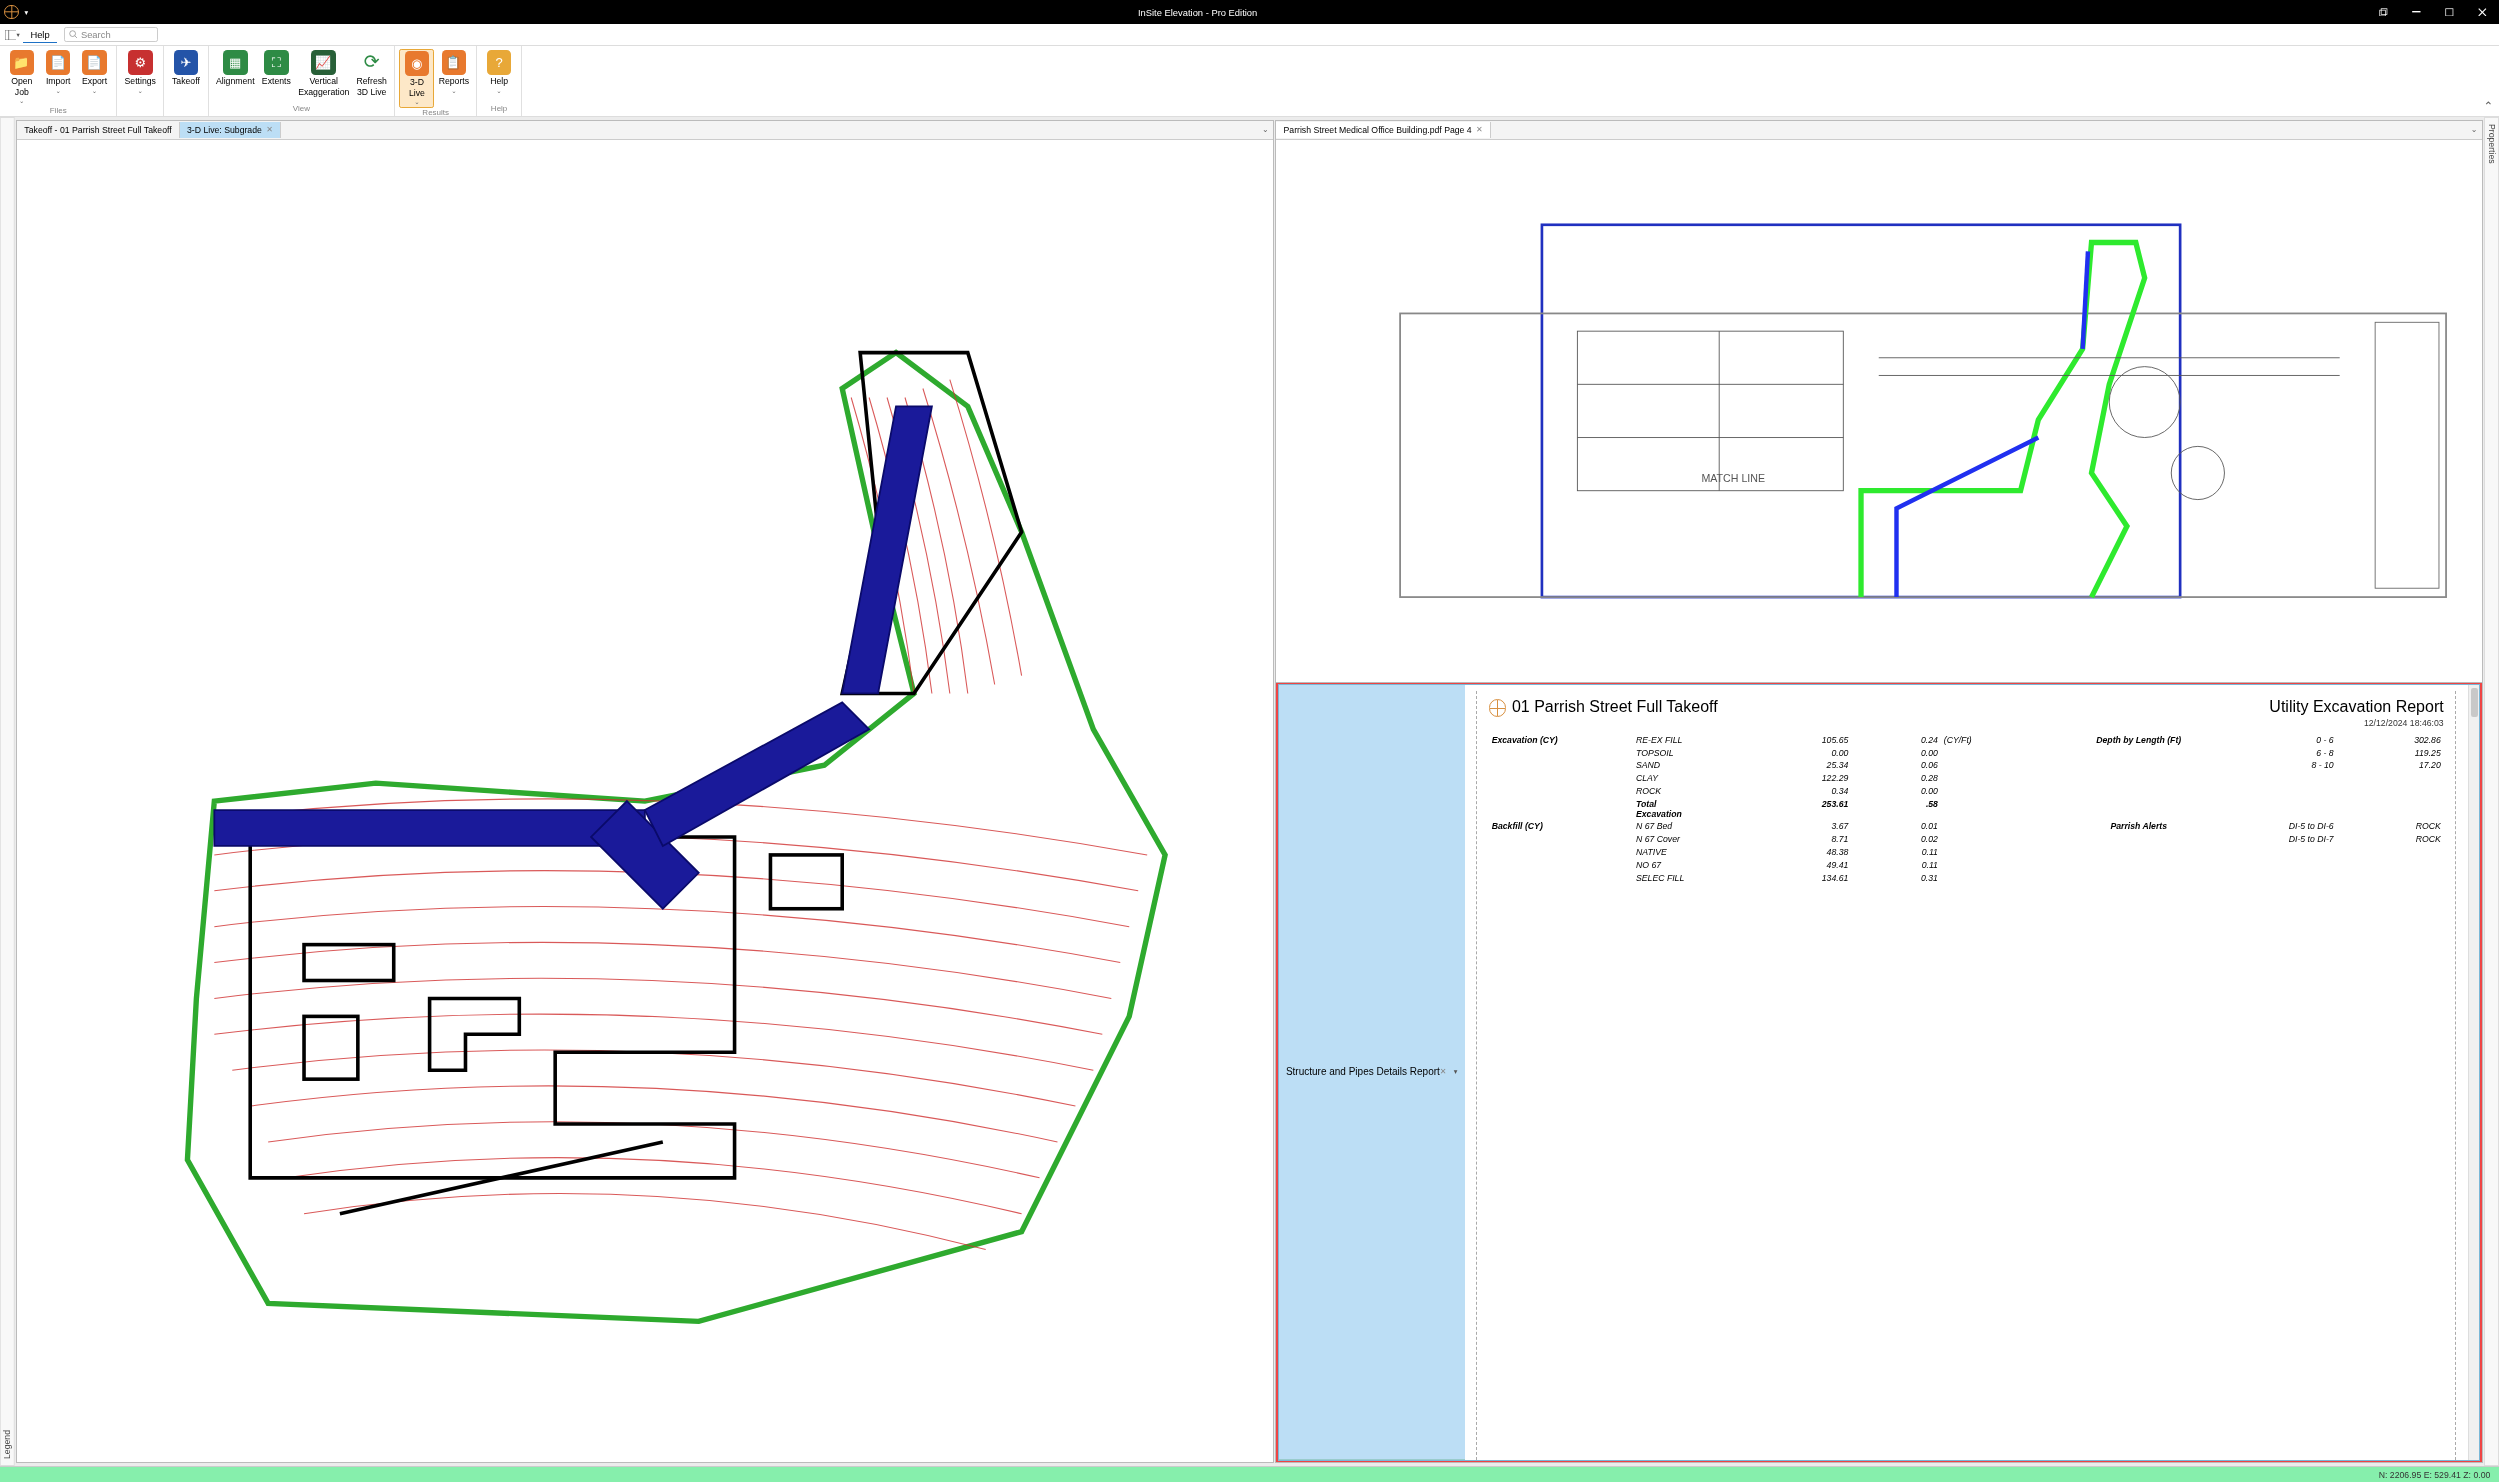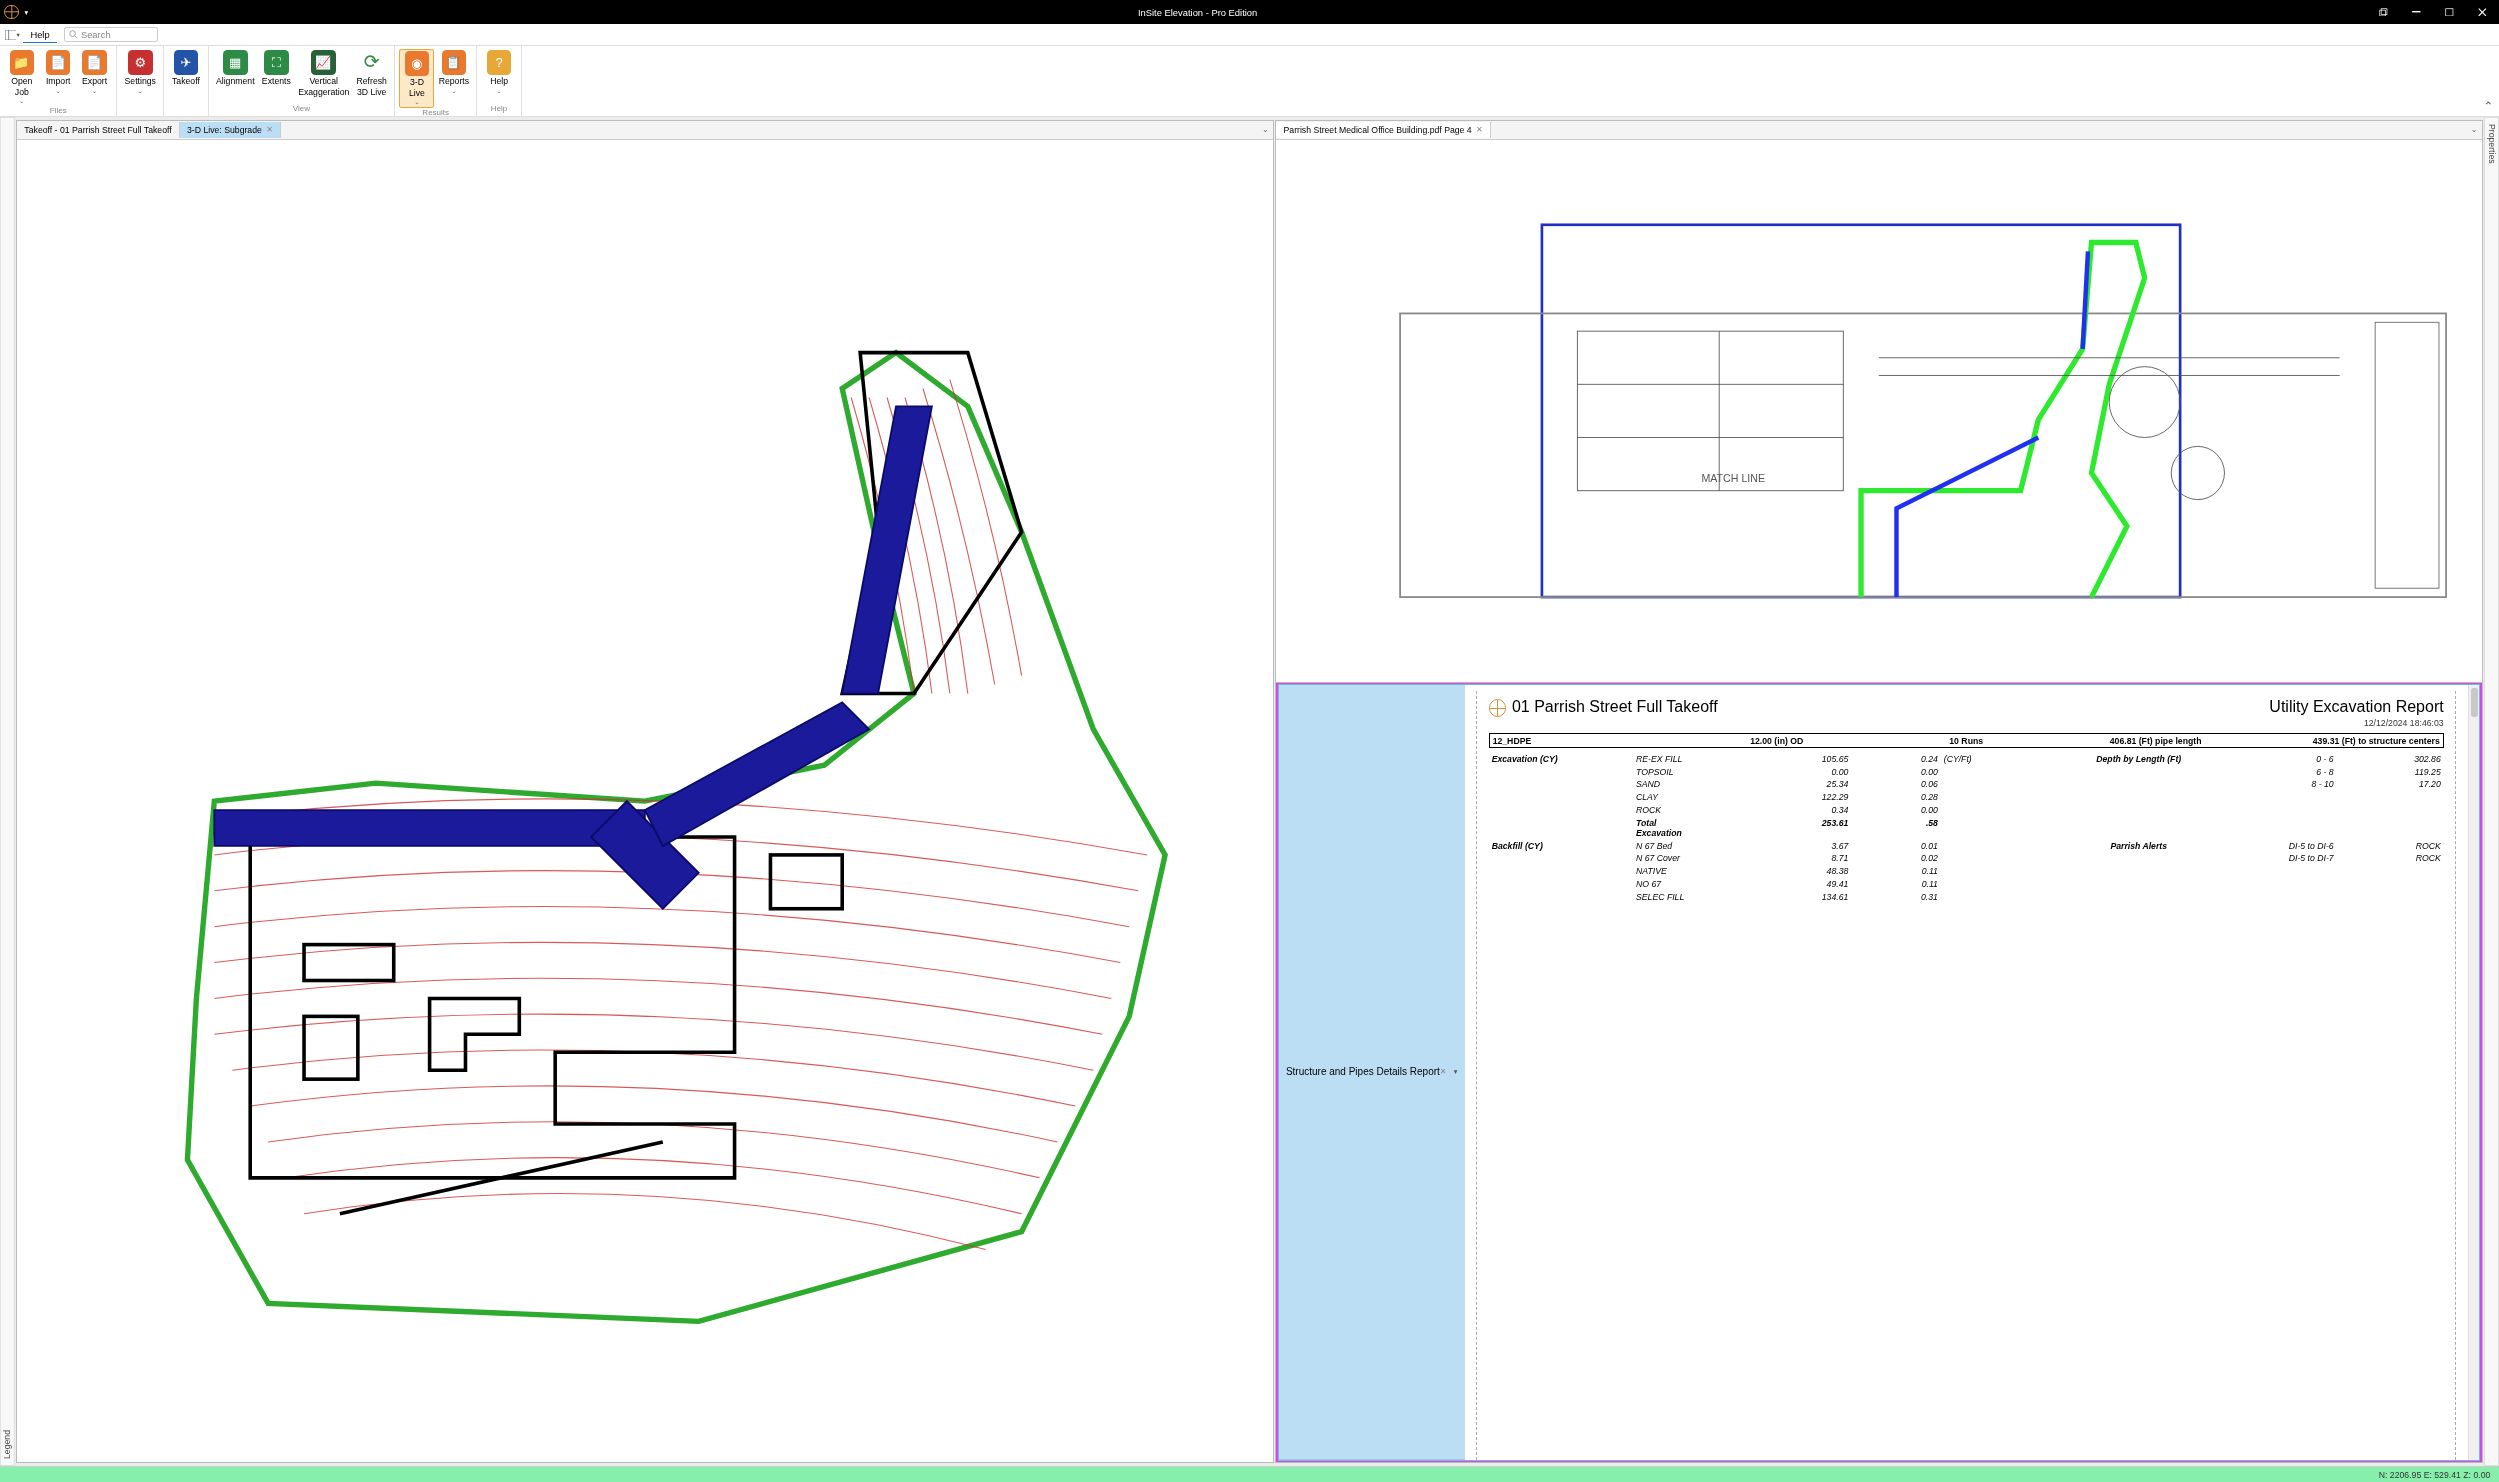--- a/index.html
+++ b/index.html
@@ -37,21 +37,21 @@
 .ic-dgreen { background: #286038; }
 .ic-yellow { background: #e8a838; }
 .ribbon-group-label { text-align: center; font-size: 8px; color: #888; padding-bottom: 3px; }
 .collapse-caret { position: absolute; right: 5.8px; bottom: 2.9px; cursor: pointer; color: #666; }
 
 
 .workspace { display: flex; height: calc(100% - 24px - 22px - 71px - 16px); background: #ececec; }
 .side-tab { writing-mode: vertical-rl; background: #f8f8f8; border: 0.7px solid #ddd; padding: 5.8px 1.4px; font-size: 8.7px; color: #444; cursor: pointer; }
 .side-tab.left { transform: rotate(180deg); }
 
-.pane { background: #d946ef; border: 0.7px solid #bbb; margin: 2.9px 1.4px; display: flex; flex-direction: column; justify-content: space-between; }
+.pane { background: #ef4444; border: 0.7px solid #bbb; margin: 2.9px 1.4px; display: flex; flex-direction: column; justify-content: space-between; }
 .pane-left { flex: 1; }
 .pane-right { flex: 0.96; display: flex; flex-direction: column; margin-left: 0; }
 
 .tabstrip { display: flex; align-items: center; background: #f4f4f4; border-bottom: 0.7px solid #ccc; height: 19px; position: relative; }
 .doc-tab { padding: 2.9px 7.2px; font-size: 8.7px; border-right: 0.7px solid #ccc; display: flex; align-items: center; gap: 4.3px; cursor: pointer; }
 .doc-tab.active { background: #bcdef5; }
 .tab-close { color: #888; cursor: pointer; font-size: 8px; }
 .tab-caret { position: absolute; right: 4.3px; color: #666; cursor: pointer; font-size: 8px; }
 
 .canvas { flex: 1; background: #fff; position: relative; overflow: hidden; }
@@ -346,27 +346,20 @@
       </div>
       <div style="flex:1;display:flex;overflow:hidden;">
         <div class="report-body">
           <div class="report-body-inner">
             <div class="rpt-title-row">
               <span><span class="icon"></span><span>01 Parrish Street Full Takeoff</span></span>
               <span>Utility Excavation Report</span>
             </div>
             <div class="rpt-date">12/12/2024   18:46:03</div>
 
-            <div class="rpt-section-head">
-              <div>12_HDPE</div>
-              <div style="text-align:center">12.00 (in) OD</div>
-              <div style="text-align:center">10 Runs</div>
-              <div style="text-align:center">406.81 (Ft) pipe length</div>
-              <div style="text-align:right">439.31 (Ft) to structure centers</div>
-            </div>
 
             <table class="rpt" style="margin-top:4.3px;font-style:italic;">
               <tbody>
                   <tr>
                 <td class="lbl" style="width:58px">Excavation (CY)</td>
                 <td style="width:51px">RE-EX FILL</td>
                 <td class="num" style="width:36px">105.65</td>
                 <td class="num" style="width:36px">0.24</td>
                 <td style="width:36px">(CY/Ft)</td>
                 <td class="lbl" style="text-align:center;width:87px">Depth by Length (Ft)</td>

